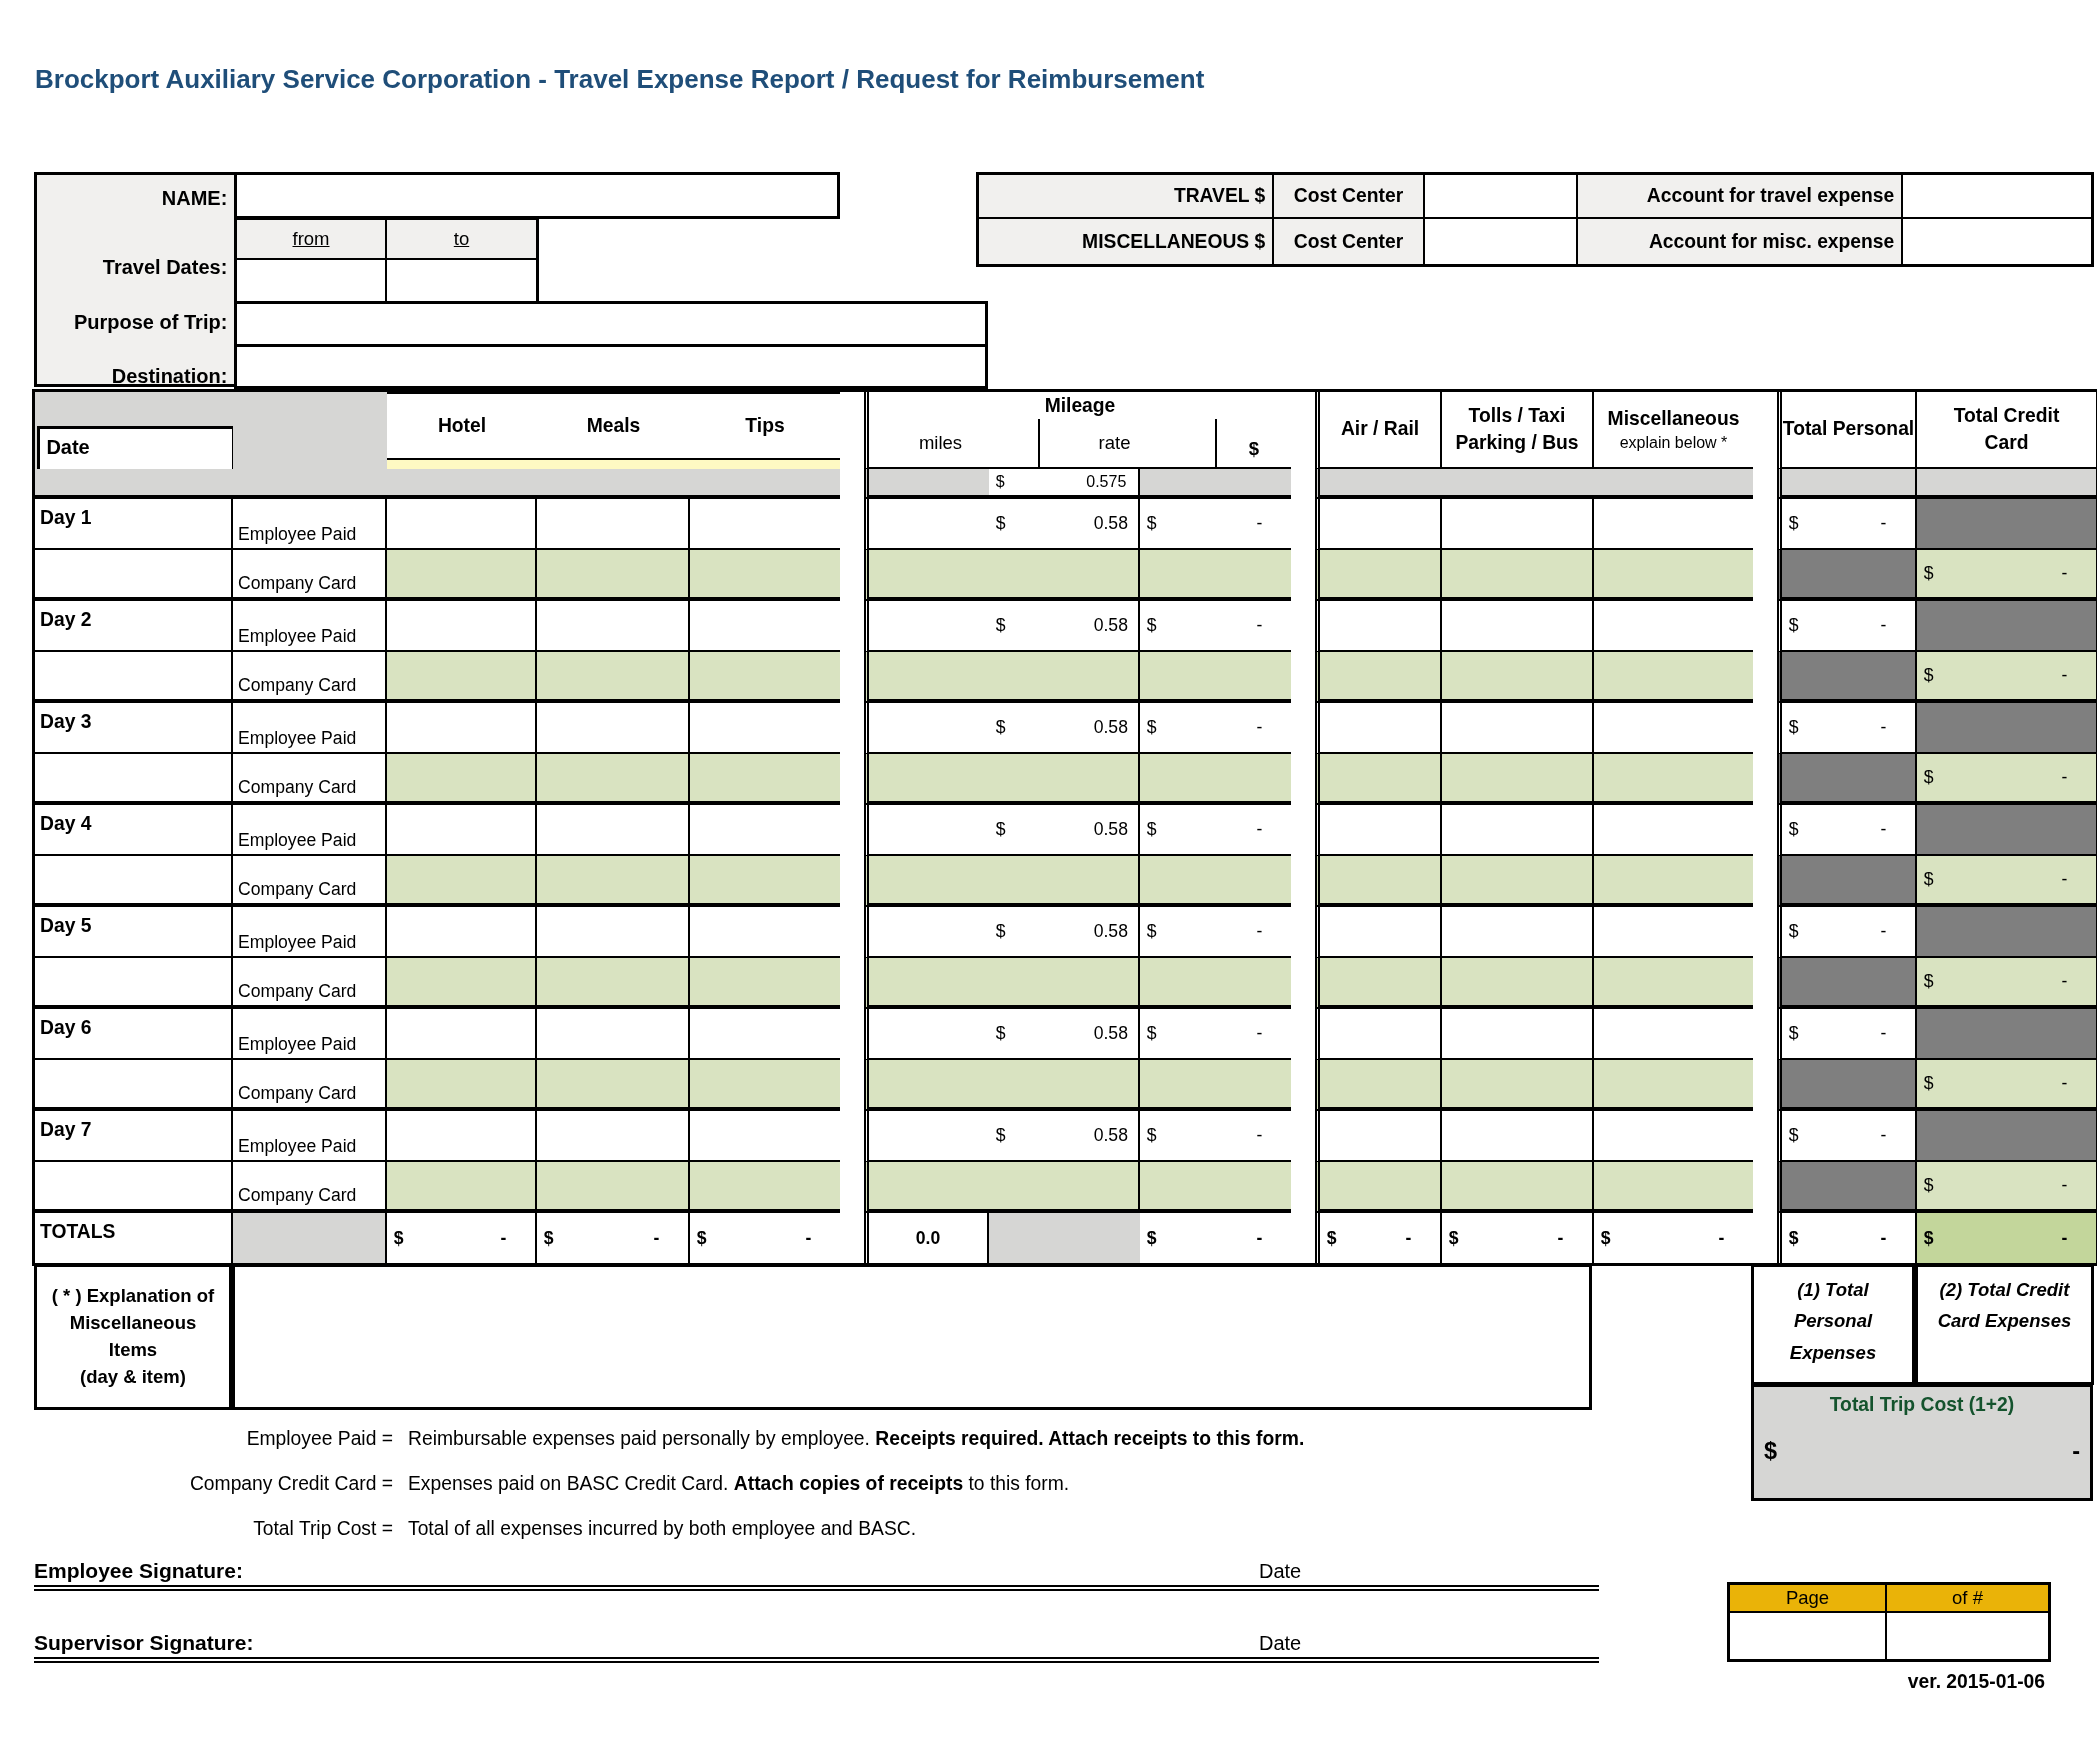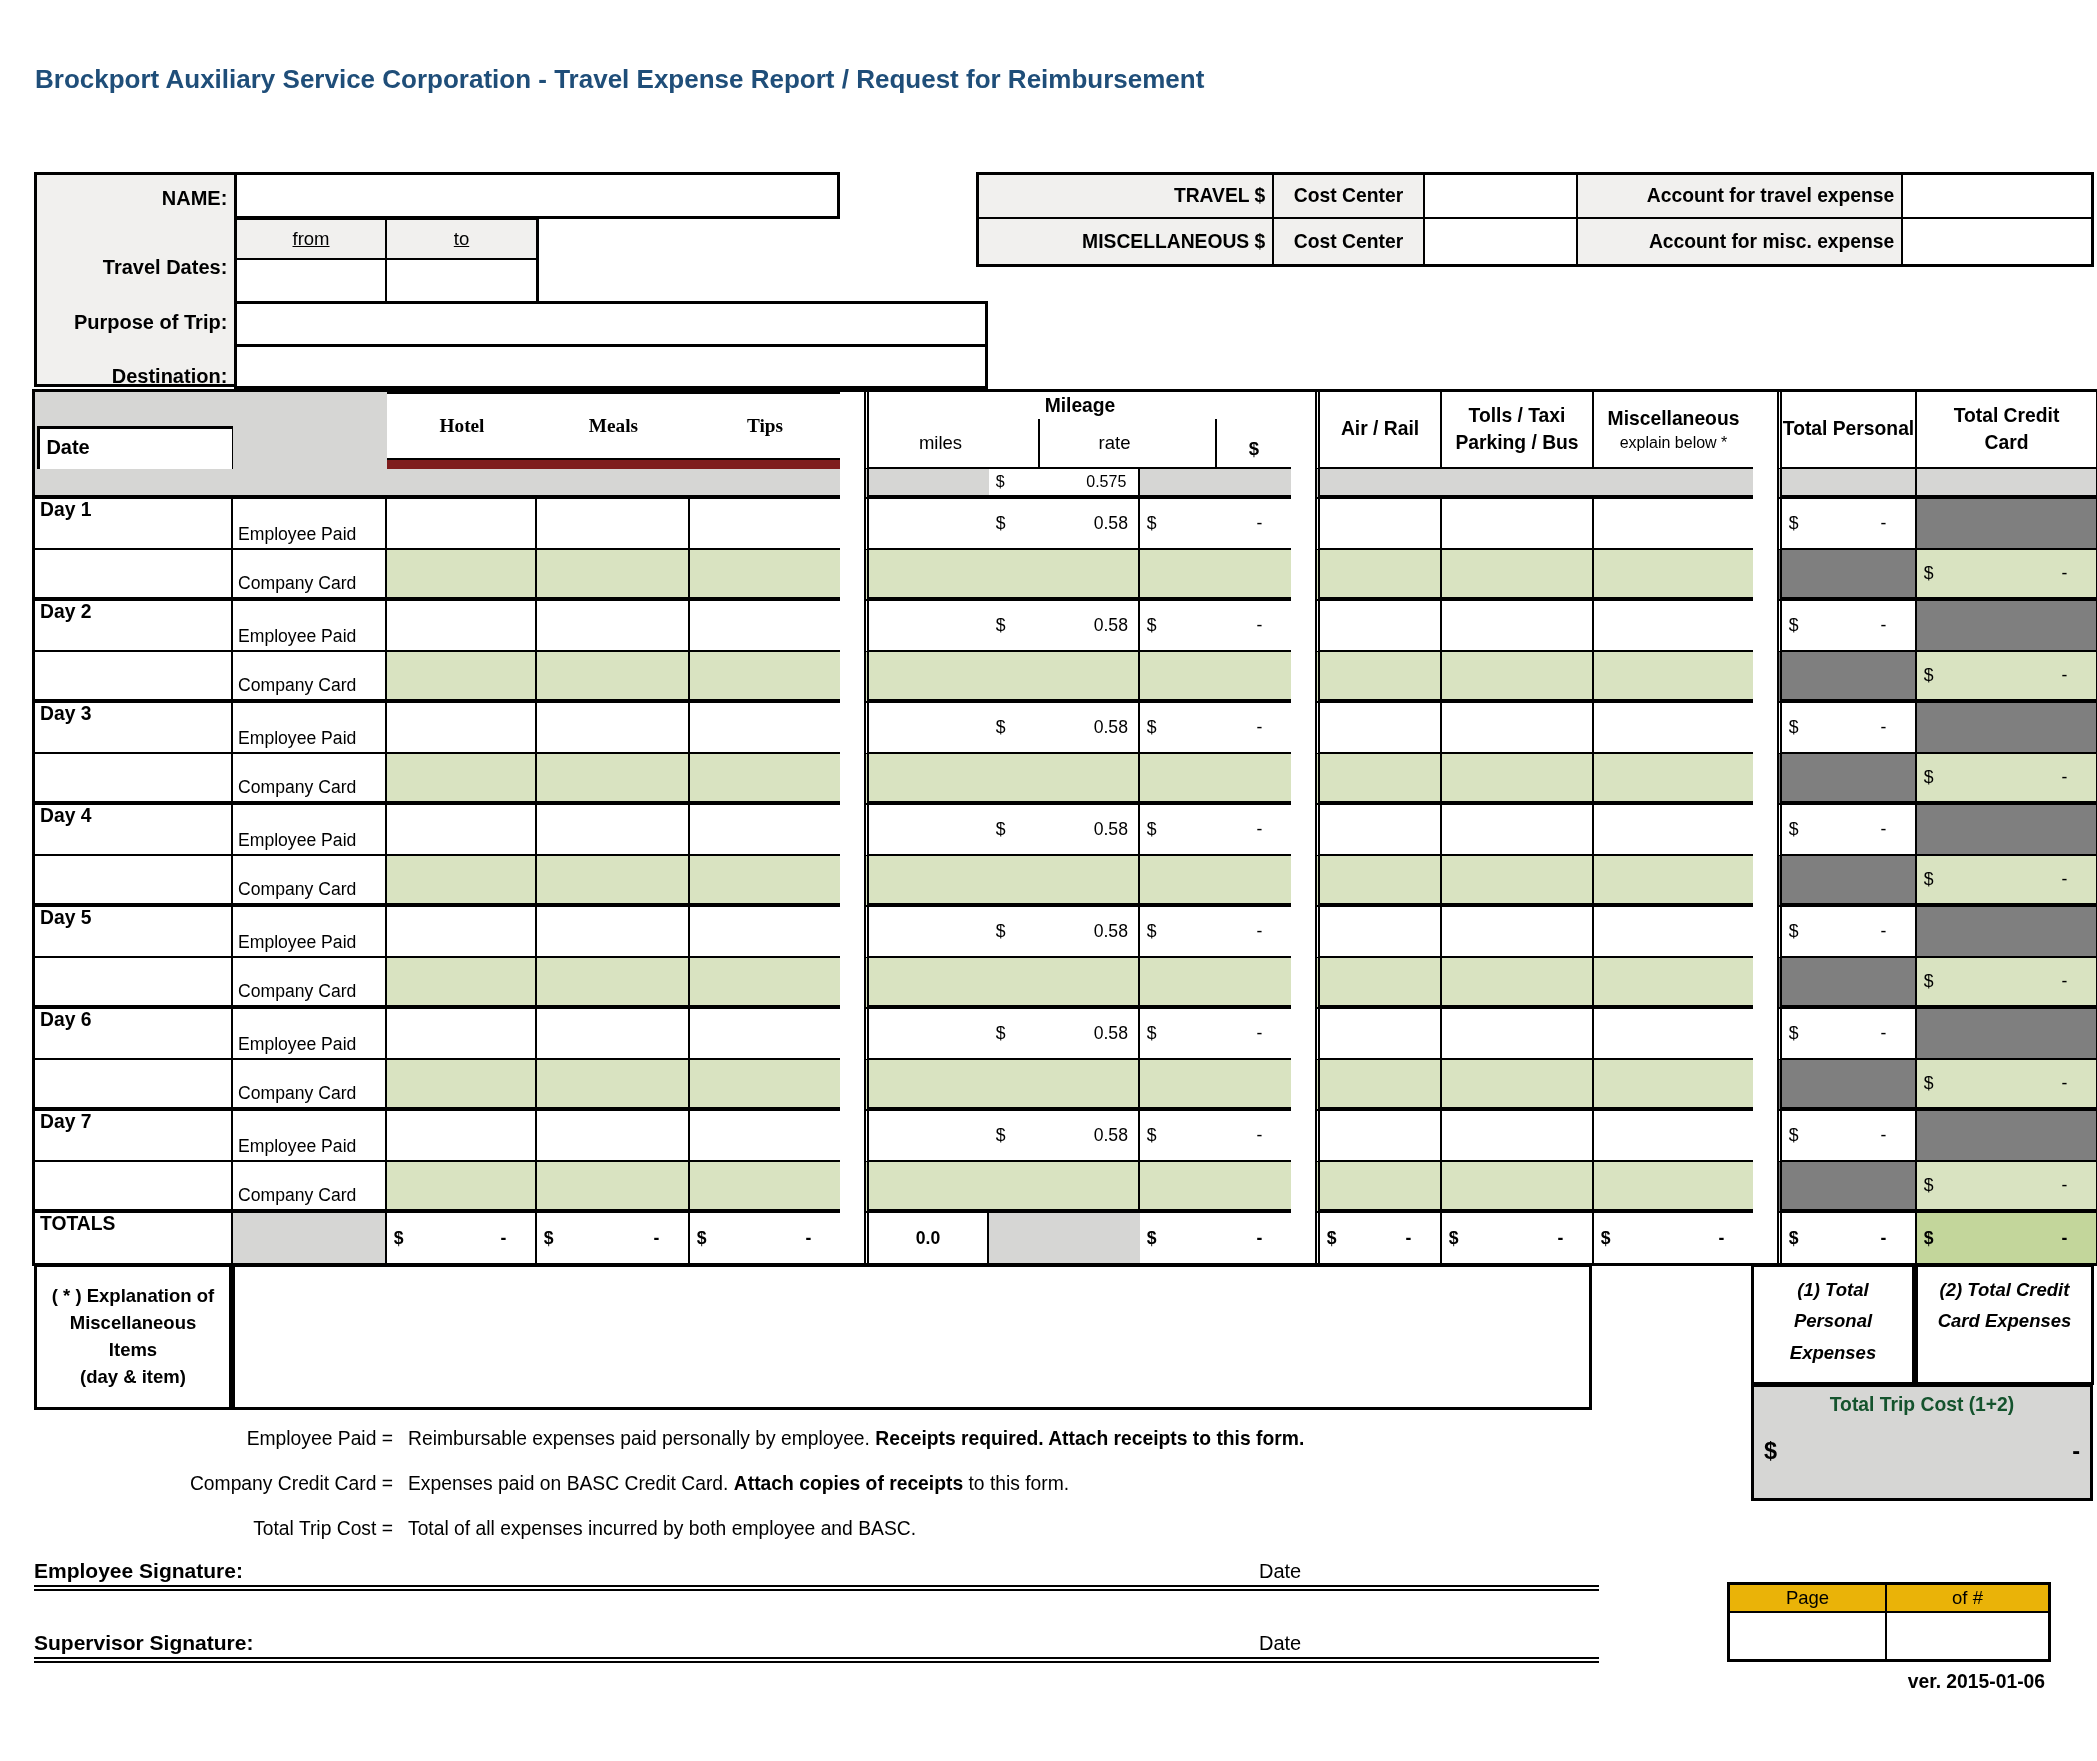--- a/index.html
+++ b/index.html
@@ -45,21 +45,21 @@
   .no-r{border-right:none;}
   .no-b{border-bottom:none;}
   .thick-b{border-bottom:4.2px solid #000;}
   .dbl-l{border-left:5.9px double #000;margin-left:24px;}
   .gray{background:#d6d6d4;}
   .gray2{background:#d6d6d4;}
   .green{background:#d9e3c1;}
   .green2{background:#c3d69b;}
   .dark{background:#7f7f7f;}
 
-  .hml{background:#7f1d1d;font-family:Liberation Serif, serif;}
+  .hml{background:#fef9c3;}
   .hbox{position:absolute;left:-1.7px;right:-1.7px;top:0;bottom:9.2px;background:#fff;border:2.1px solid #000;
     display:flex;align-items:center;justify-content:center;font-weight:bold;font-size:19.3px;}
   .mlg{background:#fff;display:flex;flex-direction:column;}
   .mlg-title{height:27px;display:flex;align-items:center;justify-content:center;font-weight:bold;font-size:19.3px;}
   .mlg-sub{flex:1;display:flex;gap:26px;}
   .mlg-sub>div{display:flex;align-items:center;justify-content:center;font-size:18.5px;box-sizing:border-box;}
   .sub-miles{width:143px;}
   .sub-rate{width:151px;border-left:2.1px solid #000;}
   .sub-cur{flex:1;border-left:2.1px solid #000;font-weight:bold;align-items:flex-end !important;padding-bottom:6.7px;}
   .hdr{display:flex;flex-direction:column;align-items:center;justify-content:center;text-align:center;
@@ -70,21 +70,21 @@
     font-weight:bold;font-size:20px;line-height:1.5;}
 
   .money{display:flex;align-items:center;justify-content:space-between;padding:0 6.7px;background:#fff;}
   .money .val{margin-right:22px;}
   .money.rate .val{margin-right:3.4px;}
   .money.sm{font-size:16px;}
   .money.sm .val{margin-right:5px;}
   .money.green{background:#d9e3c1;}
   .money.green2{background:#c3d69b;}
   .bold{font-weight:bold;}
-  .day-lbl{background:#fff;font-weight:bold;font-size:19.3px;padding:0 5px;}
+  .day-lbl{background:#fff;font-weight:bold;font-size:19.3px;padding:8px 5px;}
   .payer{background:#fff;display:flex;align-items:flex-end;padding:0 5px 3.4px 5px;font-size:17.6px;}
   .input{background:#fff;}
   .input.green{background:#d9e3c1;}
   .center{display:flex;align-items:center;justify-content:center;}
 
   
   .exp-label{left:34px;top:1264px;width:198px;height:146px;display:flex;flex-direction:column;align-items:center;
     justify-content:center;text-align:center;font-weight:bold;font-size:18.5px;line-height:1.45;}
   .exp-input{left:232px;top:1264px;width:1360px;height:146px;}
   .t-box{display:flex;flex-direction:column;align-items:center;justify-content:flex-start;padding-top:6.7px;

